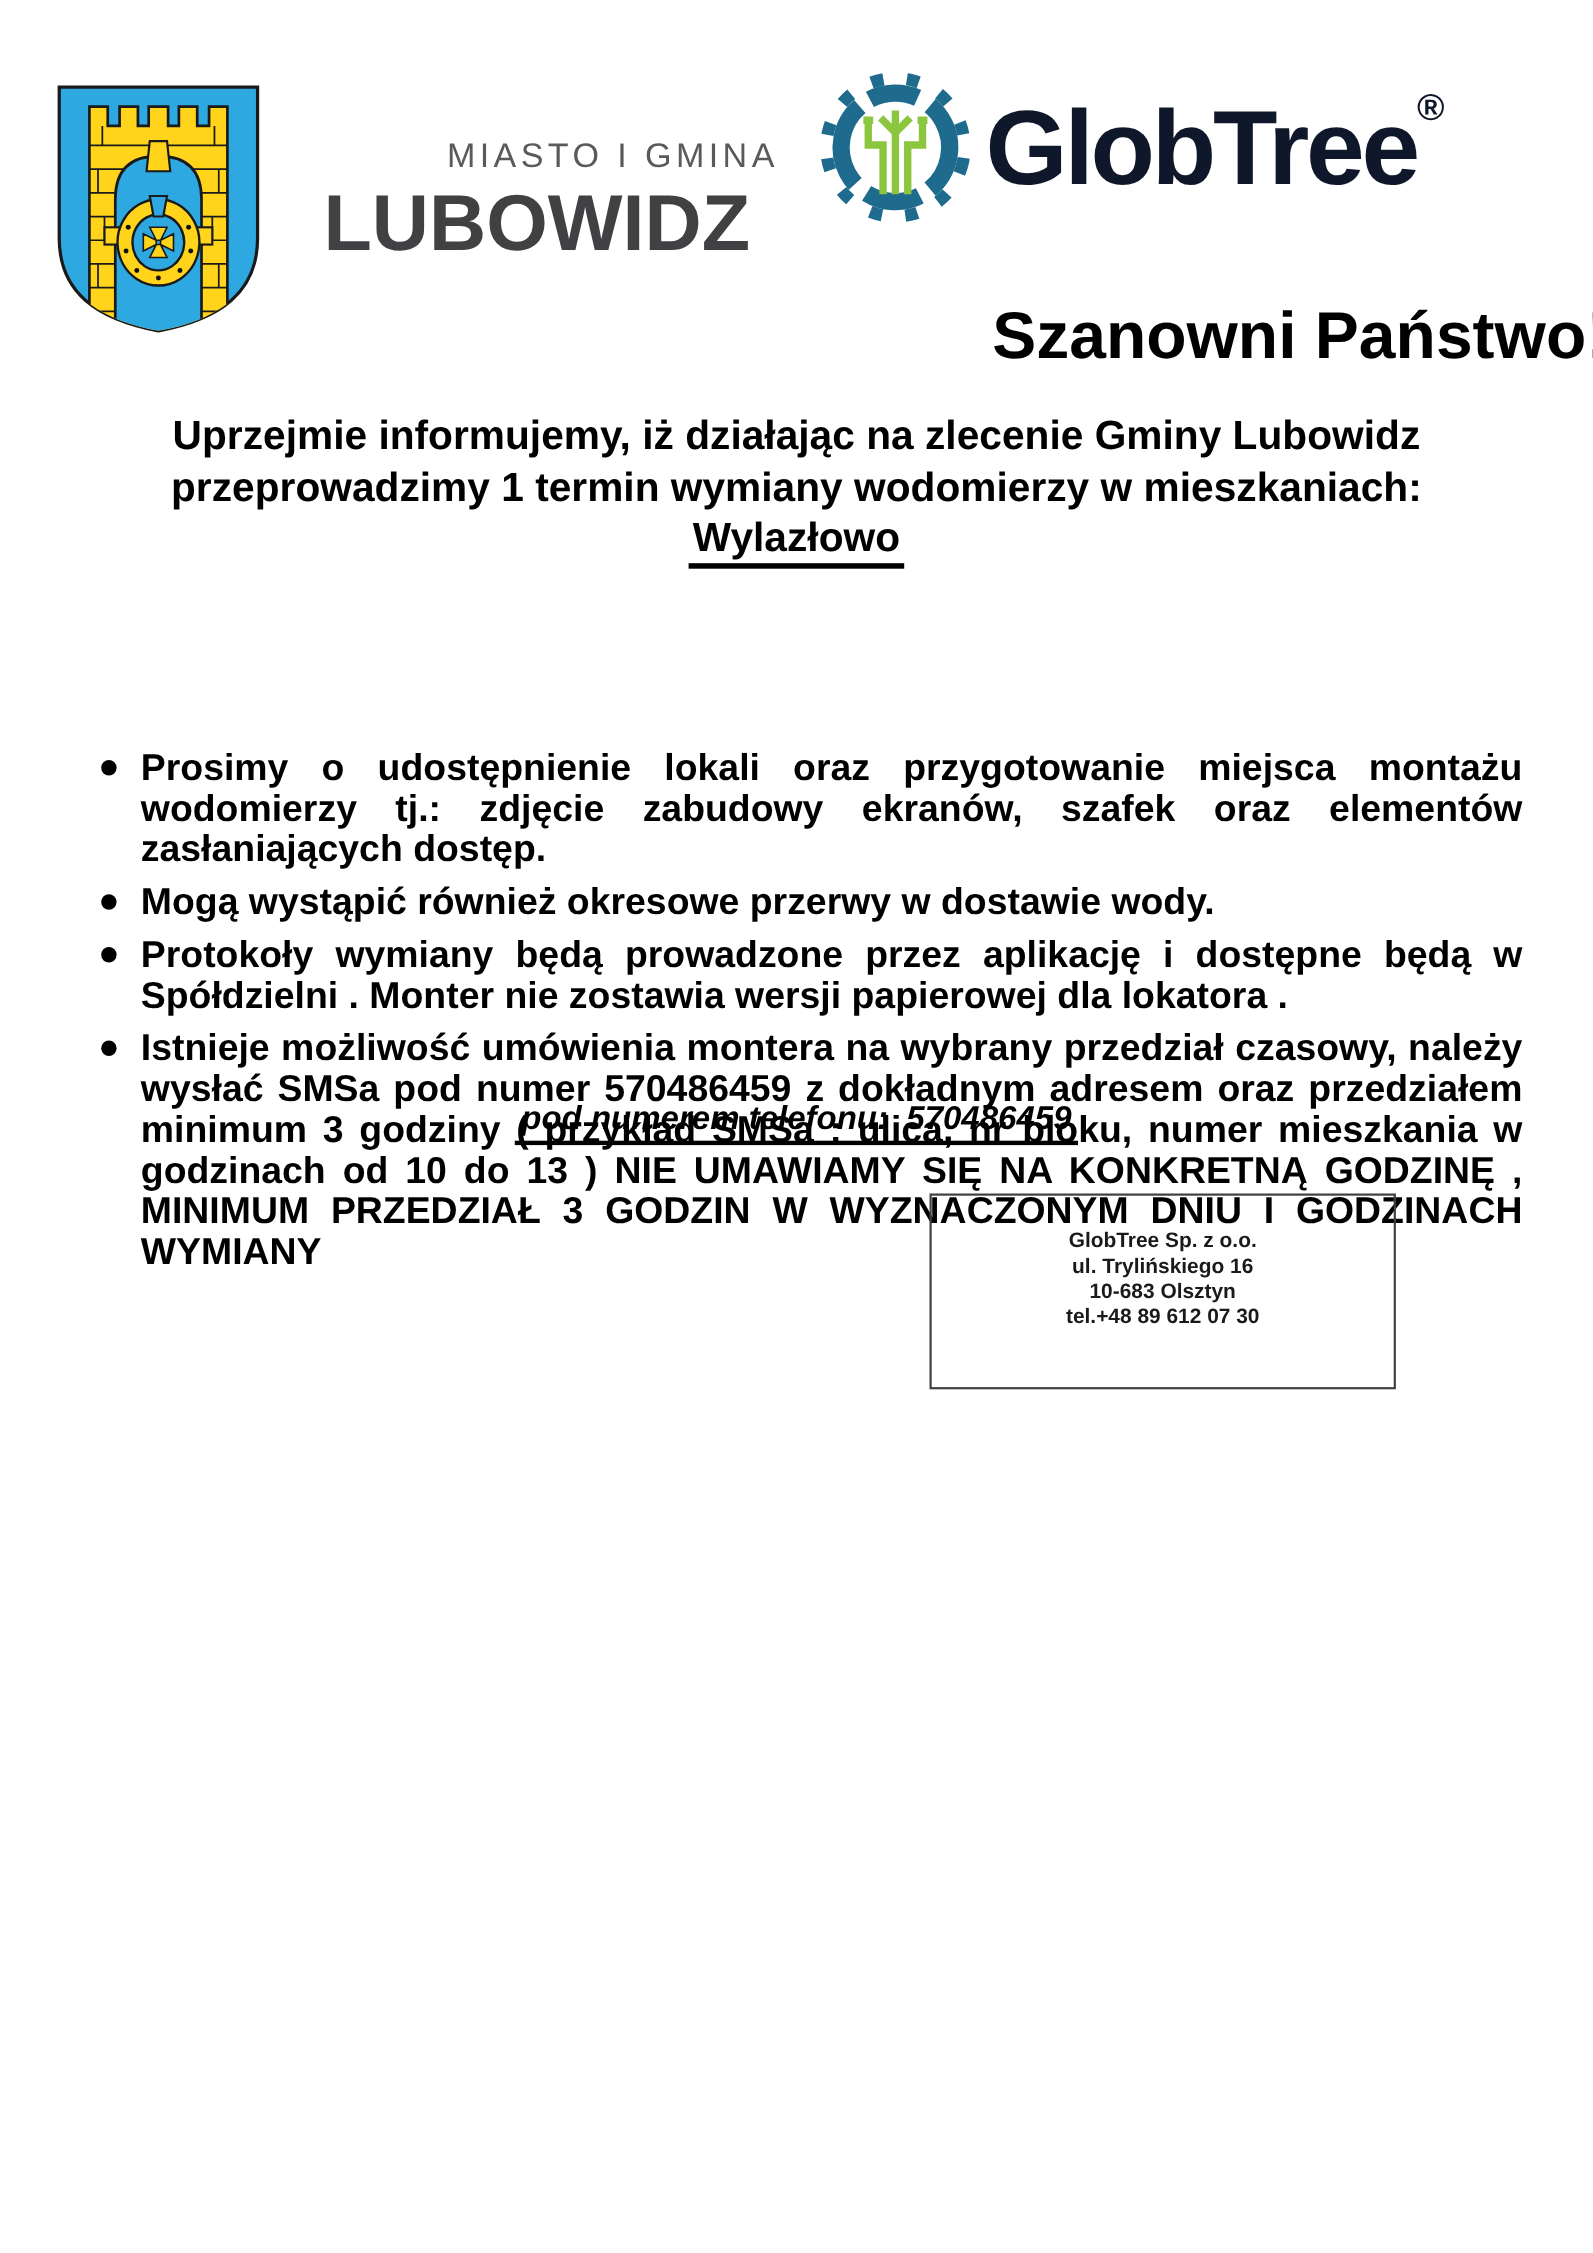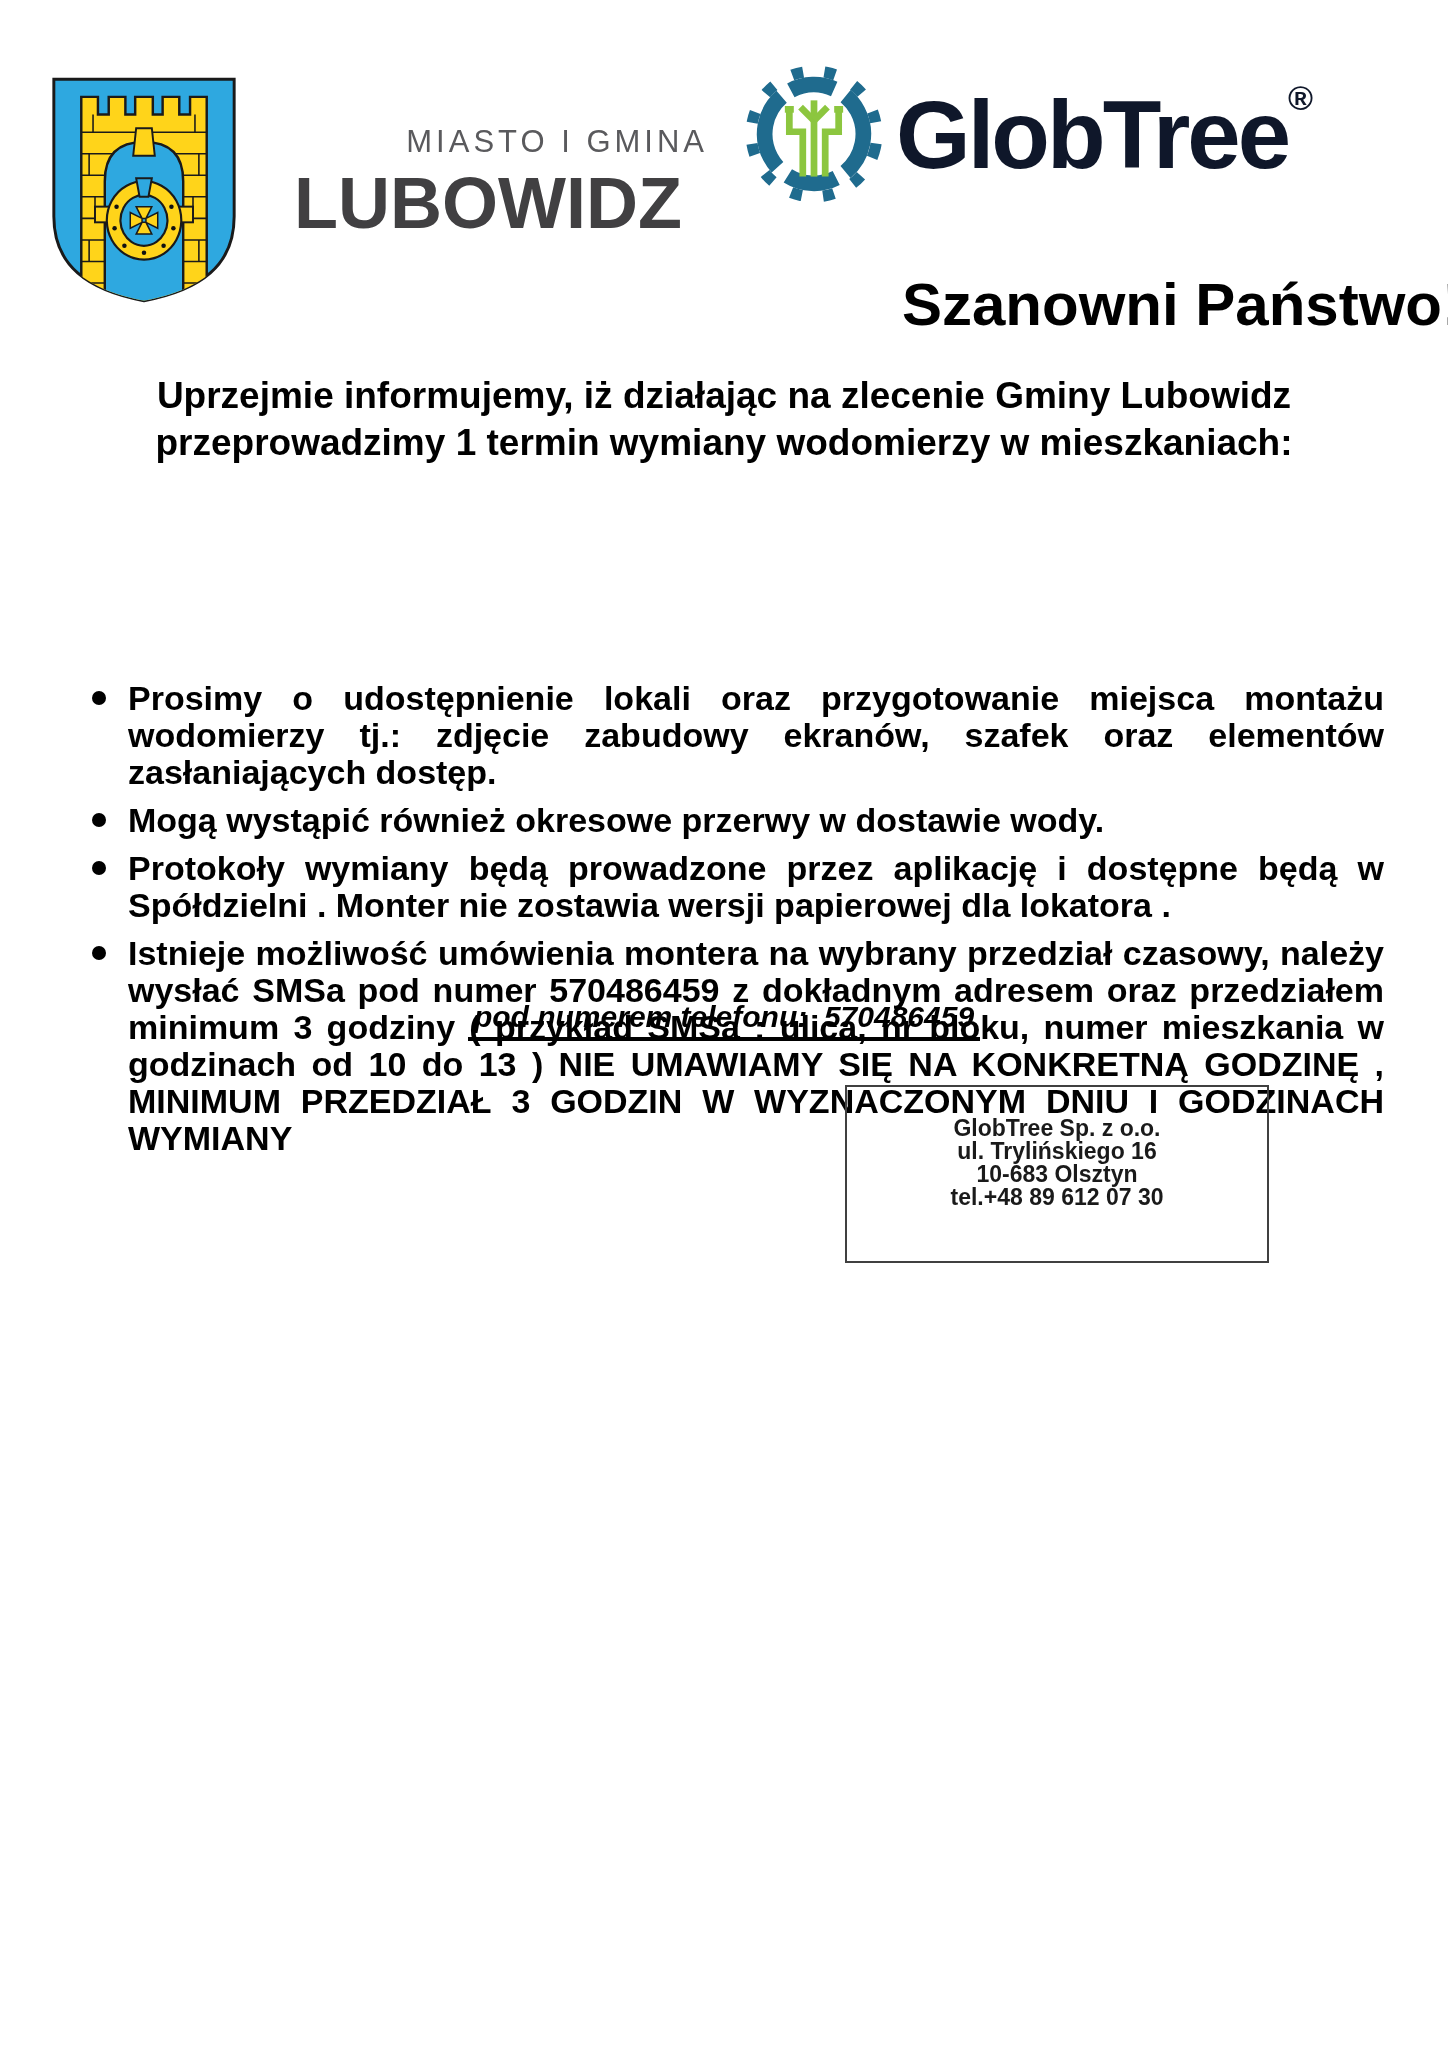--- a/index.html
+++ b/index.html
@@ -38,21 +38,21 @@
   
   .kontakt { position:absolute; left:0; top:998px; width:100%; text-align:center;
              font-size:30px; line-height:38px; font-style:italic; }
   .k-line { display:inline-block; border-bottom:4px solid #000; padding:0 6px 1px 6px;
             white-space:pre-wrap; }
   .kontakt div { line-height:38px; }
   
   .company-box { position:absolute; left:845px; top:1085px; width:424px; height:178px;
                  border:2px solid var(--box_border); box-sizing:border-box;
                  padding-top:30px; text-align:center;
-                 font-size:23px; line-height:23px; color:#1a1a1a; }
+                 font-size:19px; line-height:23px; color:#1a1a1a; }
 </style>
 </head>
 <body>
 
 <div class="page">
 
   <svg class="crest" viewBox="0 0 200 240">
     <defs>
       <clipPath id="shieldClip">
         <path d="M8,8 H192 V148 C192,198 158,223 100,234 C42,223 8,198 8,148 Z"></path>
@@ -126,20 +126,23 @@
     <div class="gt-text"><span>GlobTree</span><span class="gt-reg">®</span></div>
   </div>
 
   <h1 class="title">Szanowni Państwo!</h1>
 
   <div class="intro">
     <div>Uprzejmie informujemy, iż działając na zlecenie Gminy Lubowidz</div>
     <div>przeprowadzimy 1 termin wymiany wodomierzy w mieszkaniach:</div>
   </div>
 
+  <div class="location">
+    <span class="loc-underline">Wylazłowo</span>
+  </div>
 
 
 
 
   <ul class="bullets">
     <li>
       <span class="dot"></span>
       <span class="btext">Prosimy o udostępnienie lokali oraz przygotowanie miejsca montażu wodomierzy tj.: zdjęcie zabudowy ekranów, szafek oraz elementów zasłaniających dostęp.</span>
     </li>
     <li>

